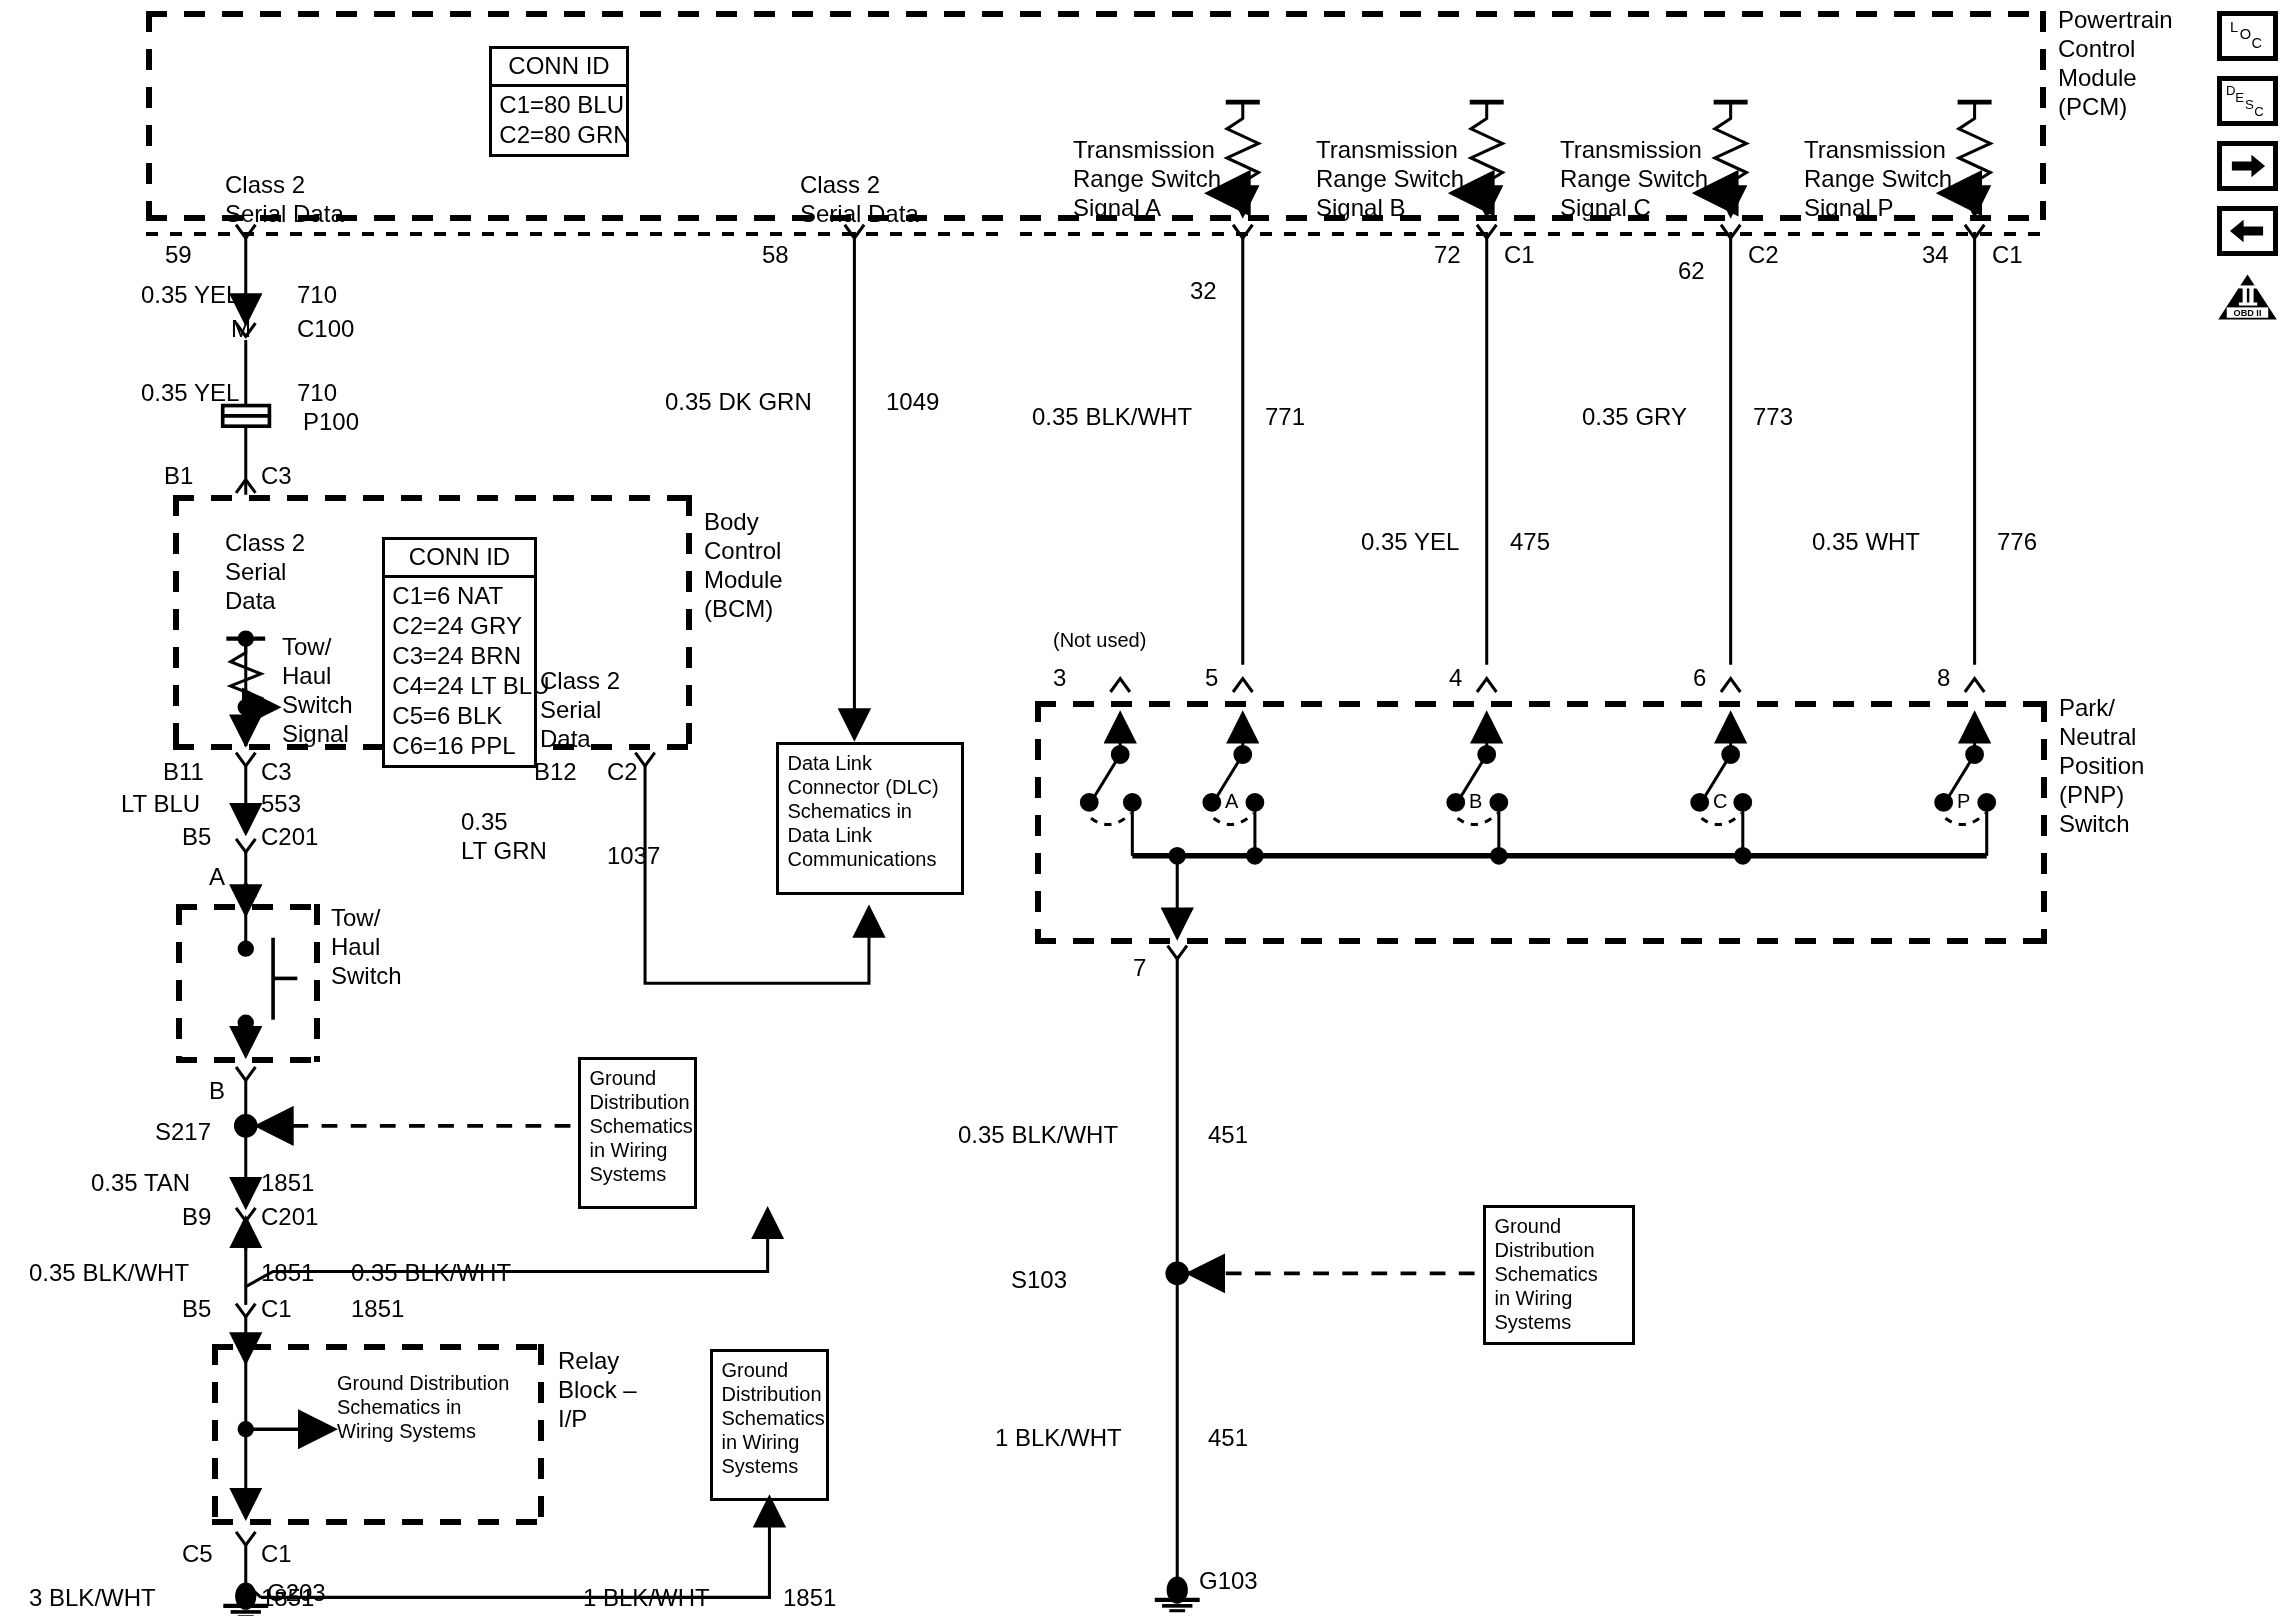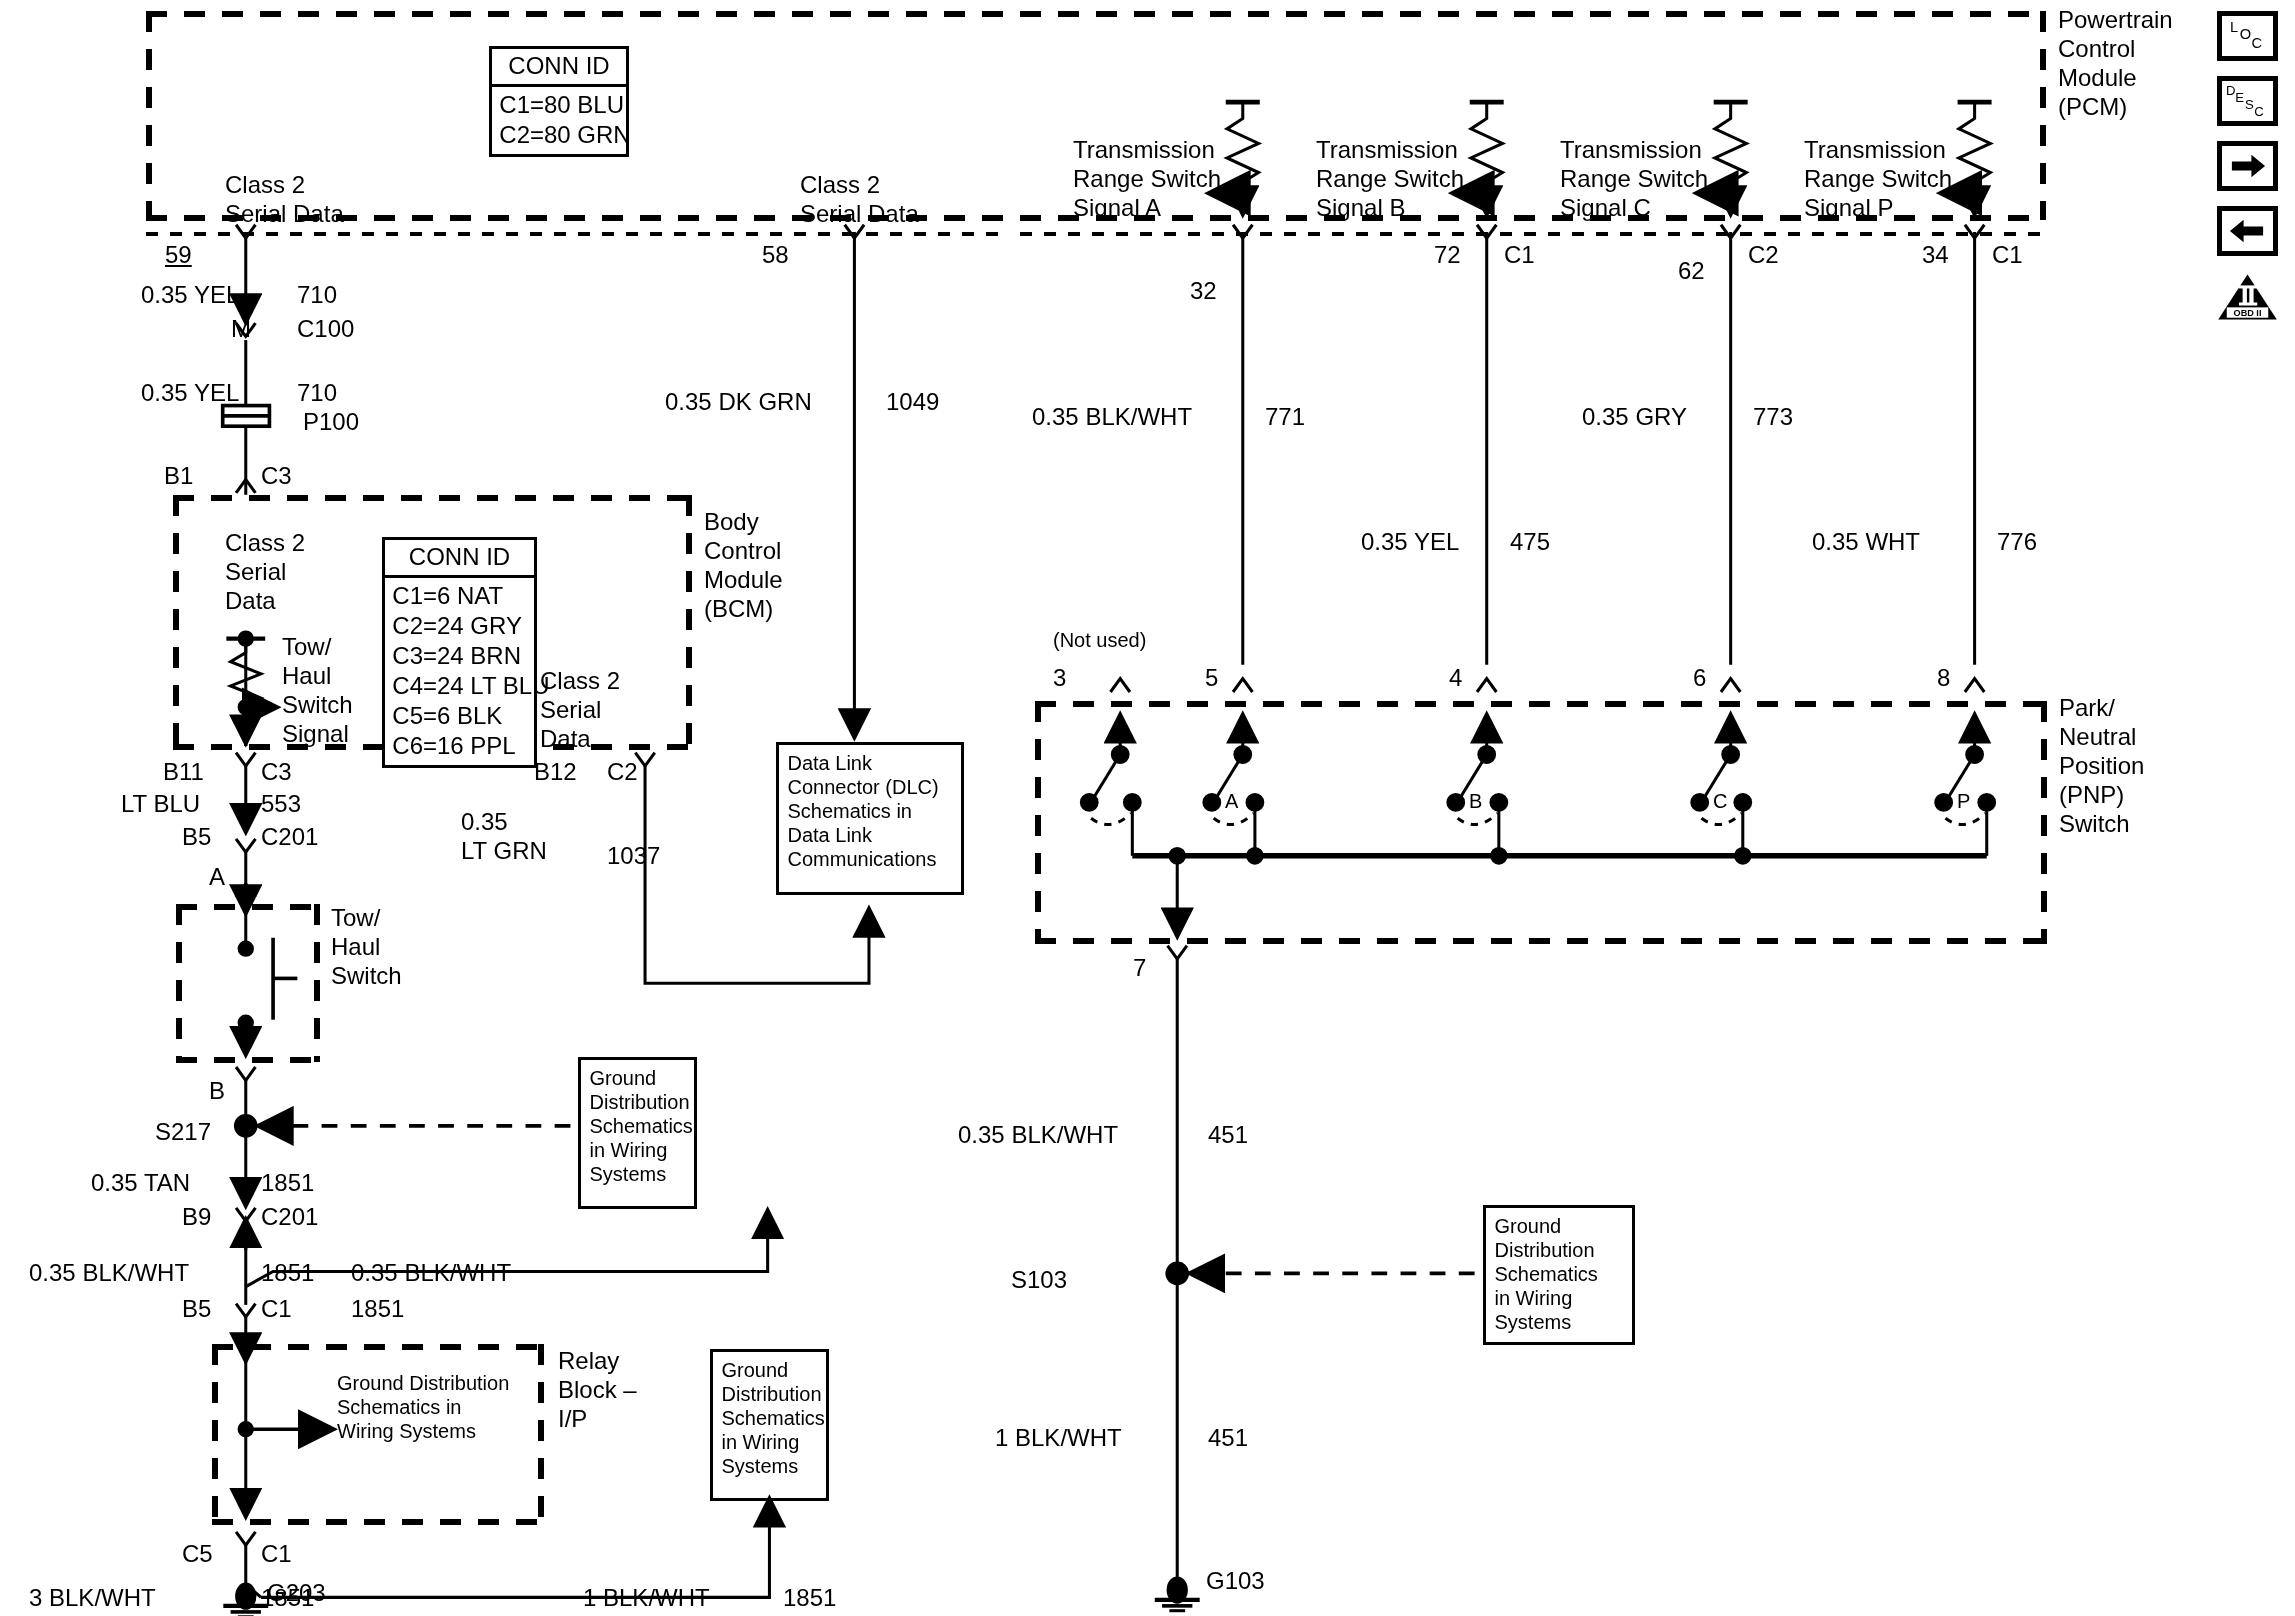--- a/index.html
+++ b/index.html
@@ -247,23 +247,23 @@
   <div class="t" style="left:1582px;top:402px;">0.35 GRY</div>
   <div class="t" style="left:1753px;top:402px;">773</div>
   <div class="t" style="left:1812px;top:527px;">0.35 WHT</div>
   <div class="t" style="left:1997px;top:527px;">776</div>
 
   <div class="t" style="left:958px;top:1120px;">0.35 BLK/WHT</div>
   <div class="t" style="left:1208px;top:1120px;">451</div>
   <div class="t" style="left:1011px;top:1265px;">S103</div>
   <div class="t" style="left:995px;top:1423px;">1 BLK/WHT</div>
   <div class="t" style="left:1208px;top:1423px;">451</div>
-  <div class="t" style="left:1199px;top:1566px;margin-left:7px;">G103</div>
-
-  <div class="t" style="left:165px;top:240px;text-decoration:underline;">59</div>
+  <div class="t" style="left:1199px;top:1566px;">G103</div>
+
+  <div class="t" style="left:165px;top:240px;">59</div>
   <div class="t" style="left:762px;top:240px;">58</div>
   <div class="t" style="left:1190px;top:240px;margin-top:36px;">32</div>
   <div class="t" style="left:1434px;top:240px;">72</div>
   <div class="t" style="left:1504px;top:240px;">C1</div>
   <div class="t" style="left:1678px;top:256px;">62</div>
   <div class="t" style="left:1748px;top:240px;">C2</div>
   <div class="t" style="left:1922px;top:240px;">34</div>
   <div class="t" style="left:1992px;top:240px;">C1</div>
 
   <div class="t" style="left:1053px;top:663px;">3</div>

